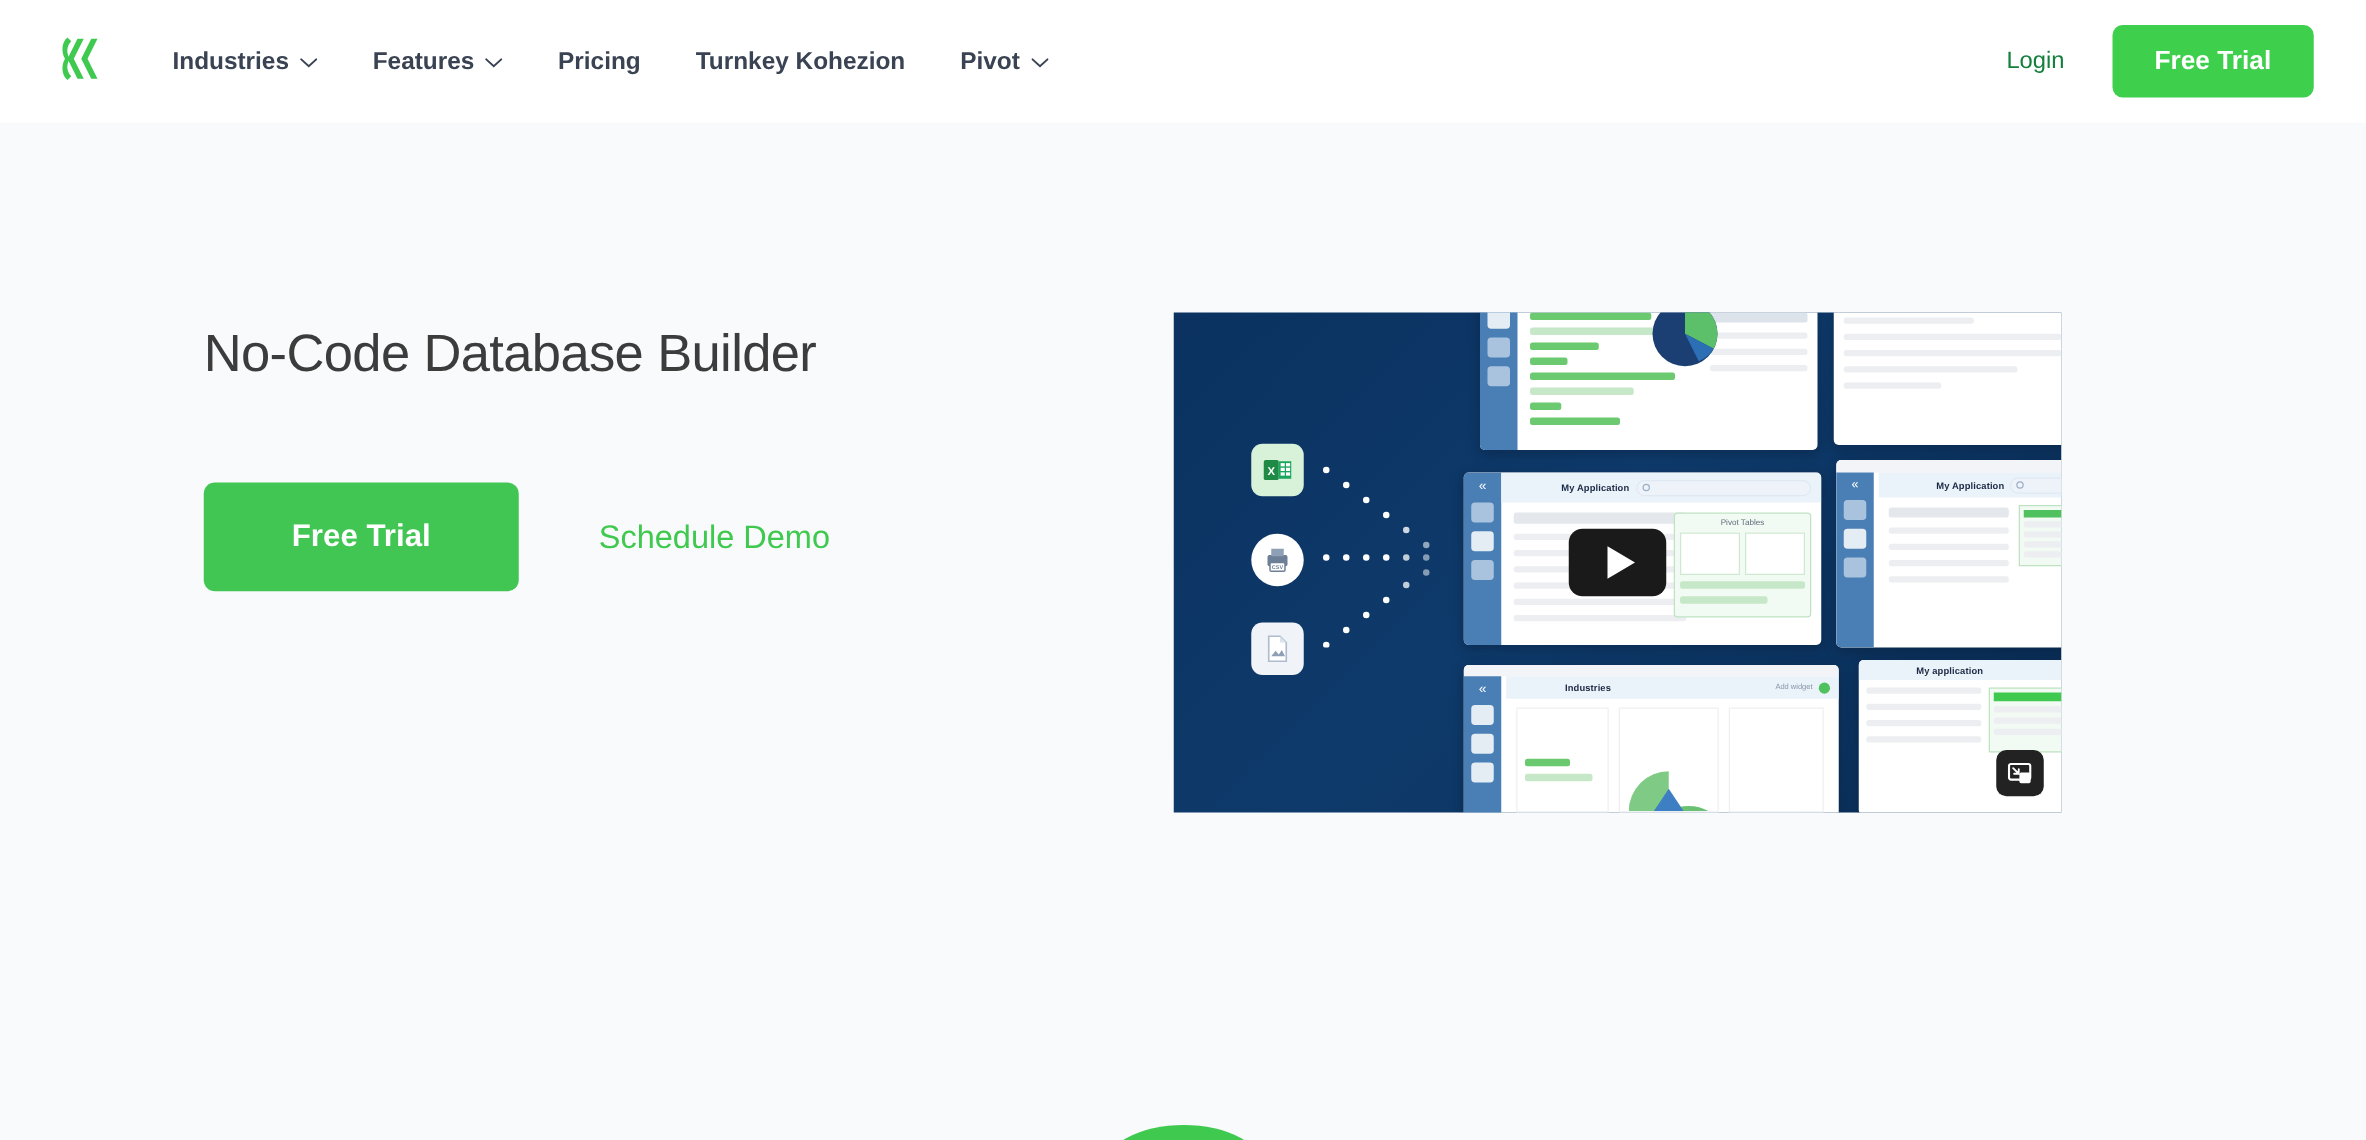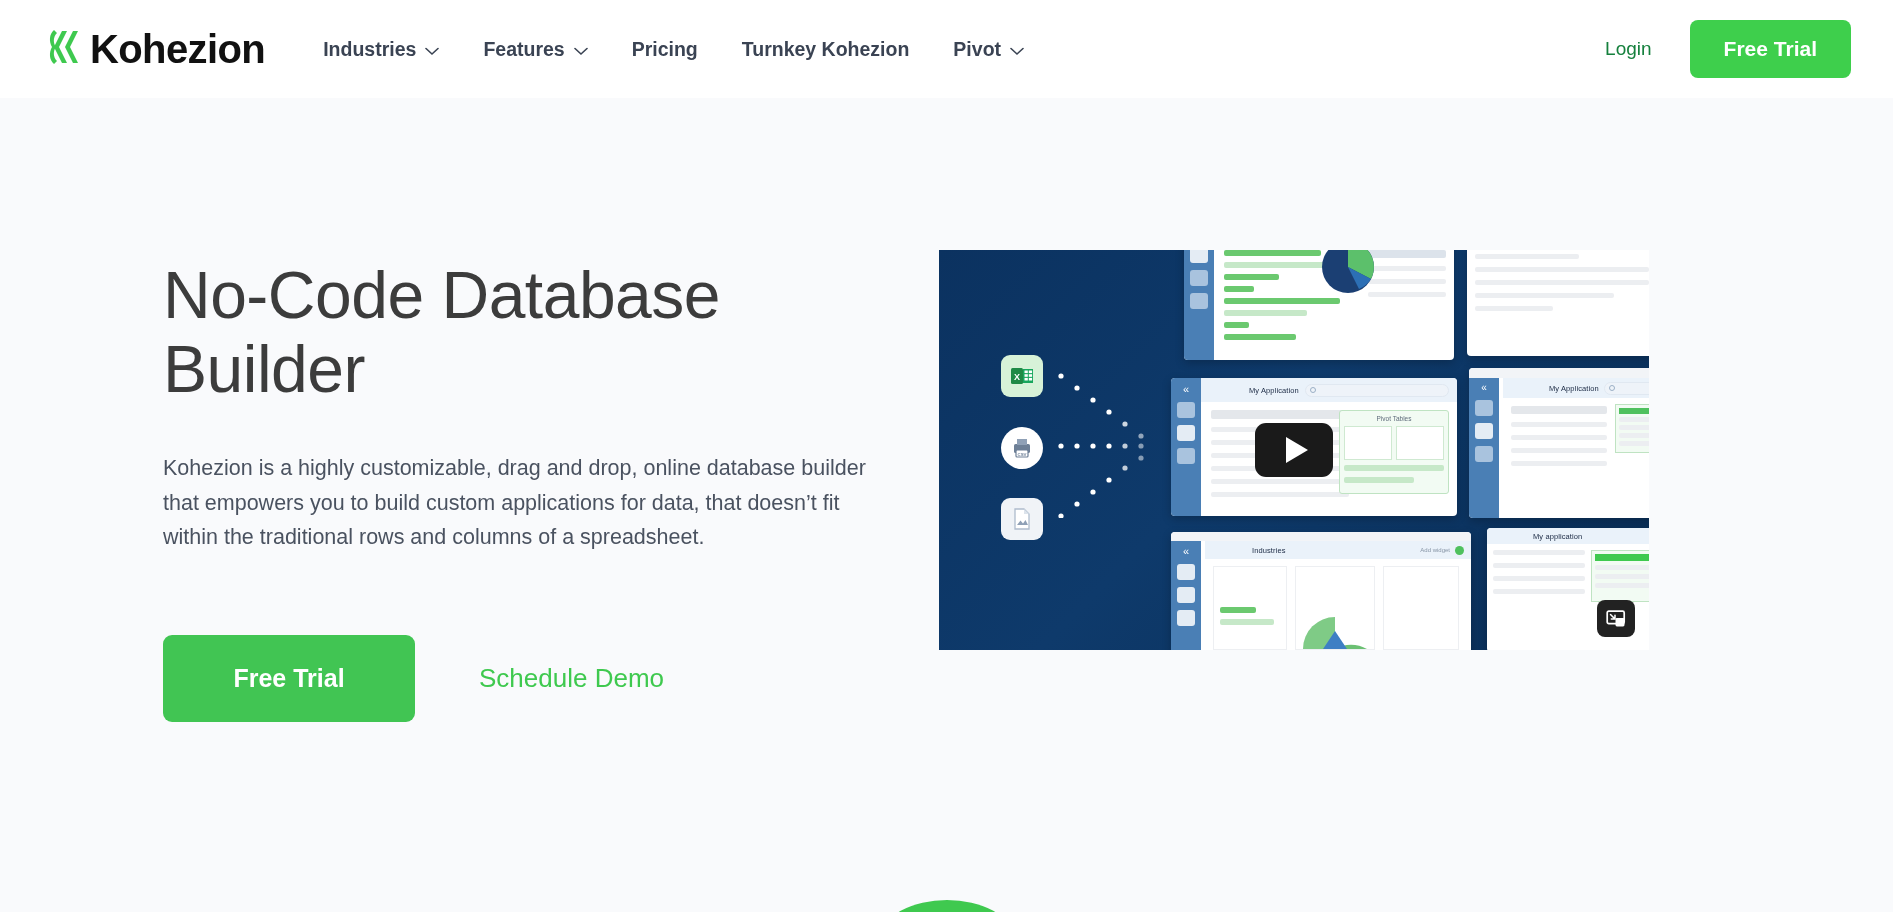--- a/index.html
+++ b/index.html
@@ -82,26 +82,25 @@
     position: relative;
     overflow: hidden;
   }
   .hero-inner {
     display: flex;
     padding: 152px 0 0 163px;
     gap: 34px;
   }
   .hero-left { width: 742px; padding-top: 9px; }
   .hero-title {
-    font-size: 66px;
+    font-size: 42px;
     font-weight: 400;
     color: #3C3C3C;
     letter-spacing: -0.5px;
     line-height: 1.12;
-    margin-bottom: 44px;
   }
   .hero-lead {
     font-size: 21.5px;
     color: #4A5260;
     line-height: 1.6;
     margin-bottom: 25px;
   }
   .hero-body {
     font-size: 21.5px;
     color: #4A5260;
@@ -161,21 +160,21 @@
     border-radius: 3px;
     margin: 7px auto 0;
     opacity: .85;
   }
   .side-btn.dim { background: #A9C3DE; opacity: 1; }
   .bar { height: 6px; border-radius: 2px; background: #6BC96F; margin-bottom: 6px; }
   .bar.pale { background: #C6E8C8; }
   .gline { height: 5px; background: #ECEEF1; border-radius: 2px; margin-bottom: 8px; }
 
   .mini-title {
-    font-size: 7.5px; font-weight: 400; color: #1B2A44;
+    font-size: 7.5px; font-weight: 700; color: #1B2A44;
     letter-spacing: .1px;
     padding-left: 40px;
   }
   .search-pill {
     height: 13px; border-radius: 7px; background: #EEF3F9;
     border: 1px solid #E0E8F1; flex: 1;
     display: flex; align-items: center; padding: 0 4px;
   }
   .mag {
     width: 6px; height: 6px; border: 1.2px solid #9BB0C6;
@@ -249,21 +248,20 @@
 <div class="header">
 
   <div class="logo">
     <span class="logo-mark">
       <svg width="34" height="38" viewBox="0 0 34 38">
         <path d="M8 2 C3 6, 3 14, 6 19 C3 24, 3 32, 8 36 L11 33 C7 29, 7 23, 10 19 C7 15, 7 9, 11 5 Z" fill="#3FC94F"></path>
         <path d="M16 3 L21 3 L13 19 L21 35 L16 35 L8 19 Z" fill="#3FC94F"></path>
         <path d="M27 3 L32 3 L24 19 L32 35 L27 35 L19 19 Z" fill="#3FC94F"></path>
       </svg>
     </span>
-    <span class="logo-text">Kohezion</span>
   </div>
 
   <nav class="nav">
     <div class="nav-item">
       <span>Industries</span>
       <span class="chev">
         <svg width="14" height="9" viewBox="0 0 14 9">
             <path d="M1 1.5 L7 7 L13 1.5" stroke="#3A4353" stroke-width="1.6" fill="none" stroke-linecap="round"></path>
           </svg>
       </span>
@@ -296,21 +294,20 @@
     <span class="login-link">Login</span>
     <button class="btn-trial-nav">Free Trial</button>
   </div>
 </div>
 
 <div class="hero">
   <div class="hero-inner">
 
     <div class="hero-left">
       <h1 class="hero-title">No-Code Database Builder</h1>
-      <p class="hero-body">Kohezion is a highly customizable, drag and drop, online database builder that empowers you to build custom applications for data, that doesn’t fit within the traditional rows and columns of a spreadsheet.</p>
 
       <div class="hero-cta">
         <button class="btn-trial-hero">Free Trial</button>
         <span class="link-demo">Schedule Demo</span>
       </div>
     </div>
 
     <div class="hero-right">
       <div class="video">
 

